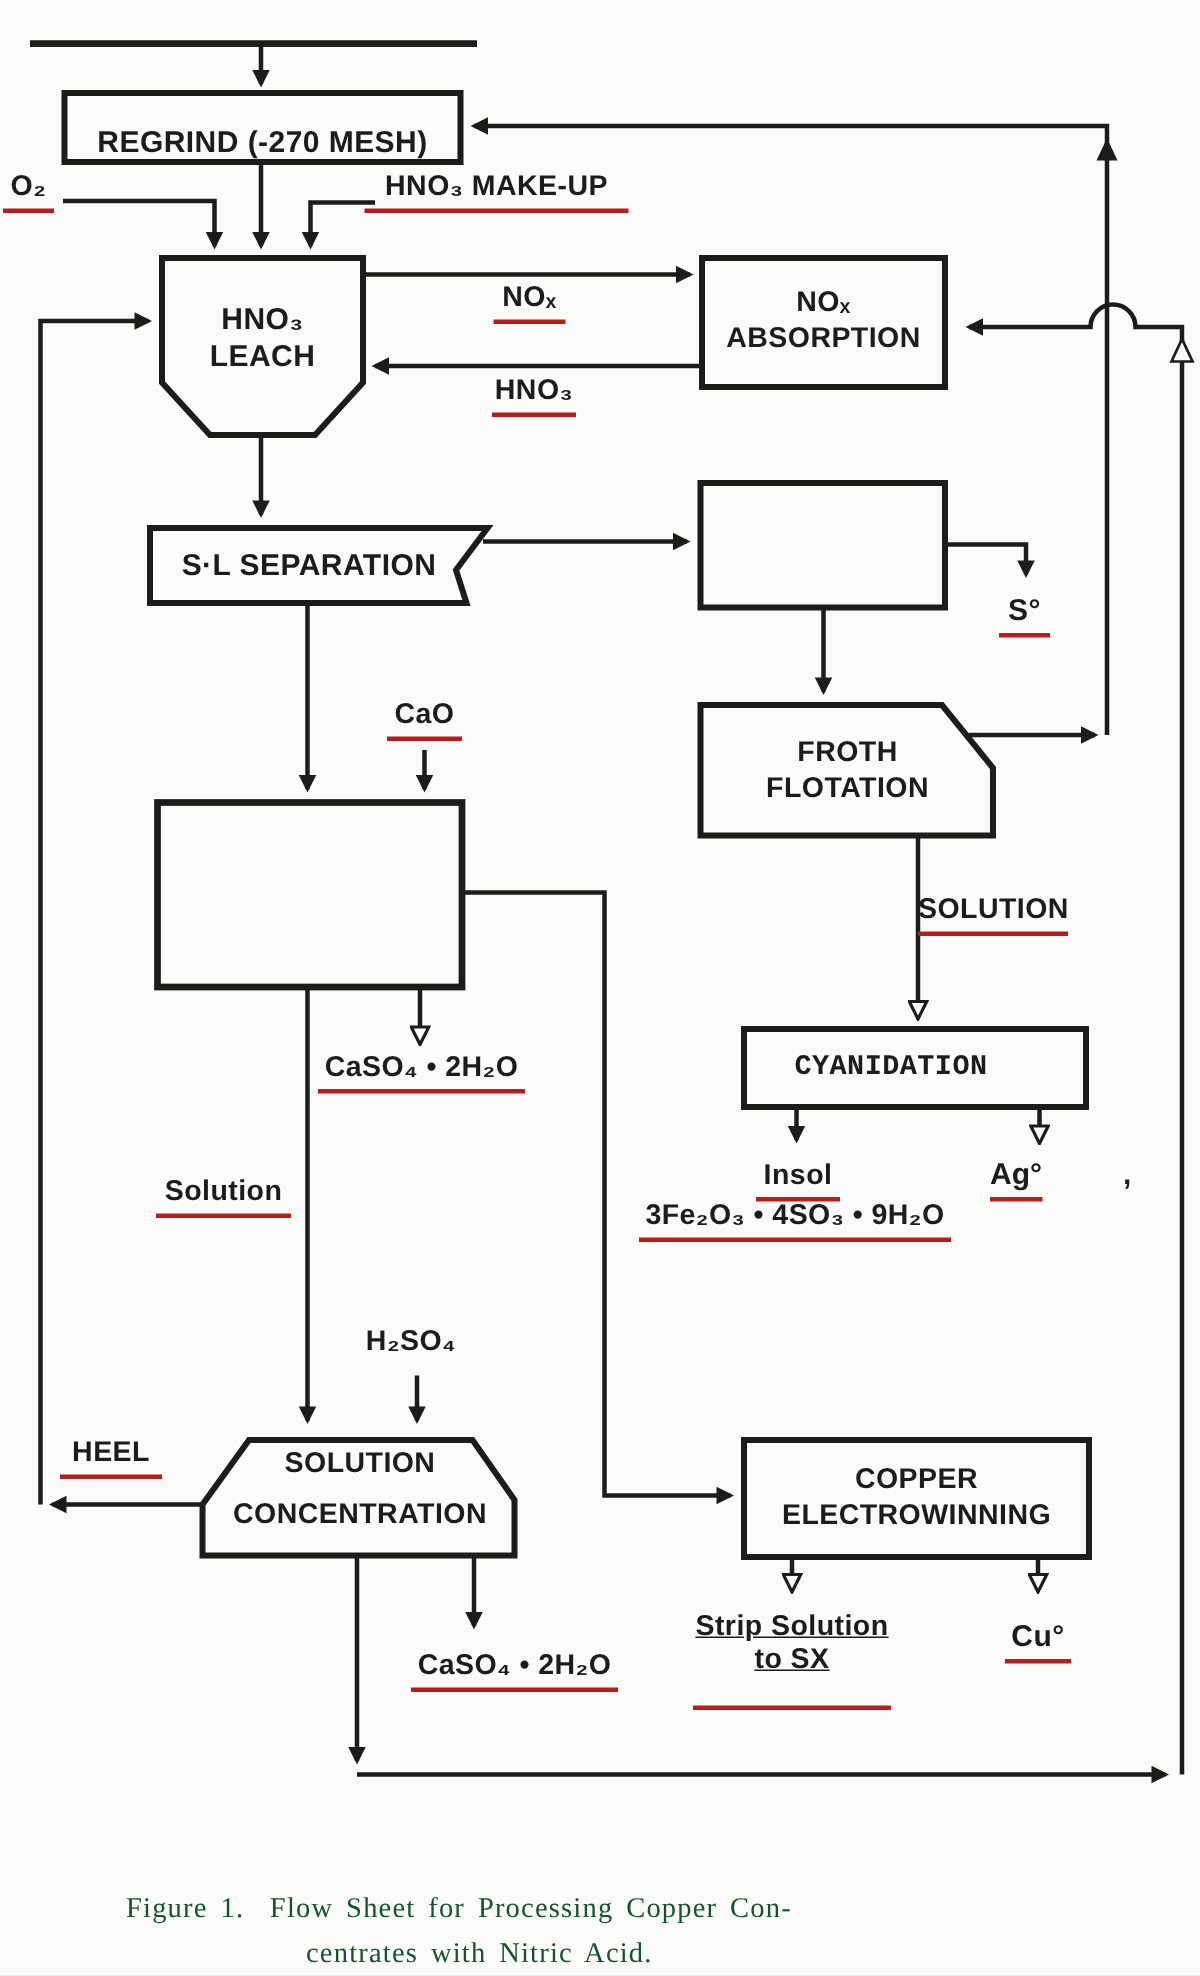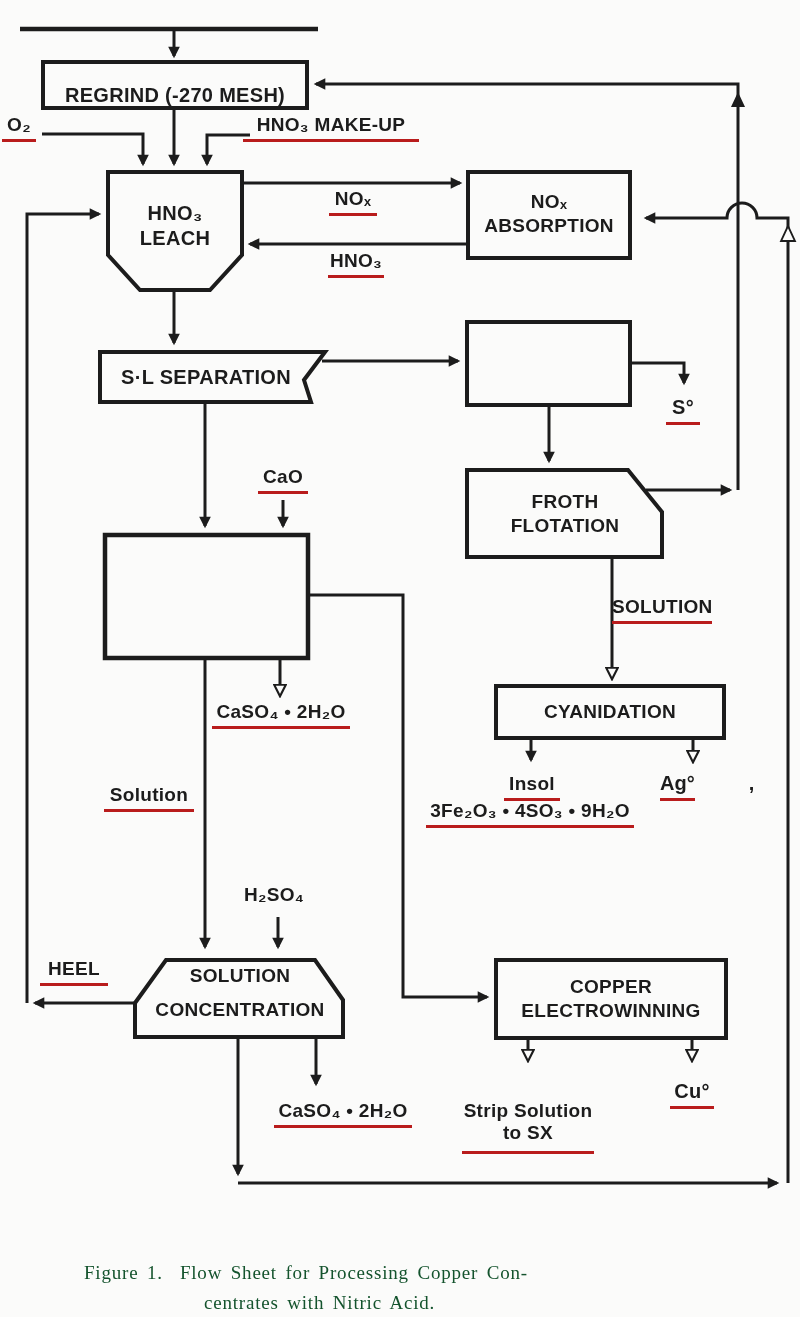--- a/index.html
+++ b/index.html
@@ -116,21 +116,21 @@
     <span>FLOTATION</span>
   </div>
 
   <div class="lbl ul" style="left:258px;top:466px;width:50px;">CaO</div>
 
 
   <div class="lbl ul" style="left:212px;top:701px;width:138px;">CaSO₄ • 2H₂O</div>
   <div class="lbl ul" style="left:104px;top:784px;width:90px;">Solution</div>
   <div class="lbl ul" style="left:612px;top:596px;width:100px;">SOLUTION</div>
 
-  <div class="boxlbl" style="left:496px;top:686px;width:228px;height:52px;">CYANIDATION</div>
+  <div class="boxlbl" style="left:480px;top:686px;width:228px;height:52px;font-family:Liberation Mono, monospace;">CYANIDATION</div>
 
   <div class="lbl ul" style="left:504px;top:773px;width:56px;">Insol</div>
   <div class="lbl ul" style="left:426px;top:800px;width:208px;">3Fe₂O₃ • 4SO₃ • 9H₂O</div>
 
   <div class="agau" style="left:656px;top:772px;">
     <span class="ul">Ag°</span>
     <span class="comma">,</span>
     <span class="ul">Au°</span>
   </div>
 
@@ -142,21 +142,21 @@
     <span>CONCENTRATION</span>
   </div>
 
   <div class="lbl ul" style="left:274px;top:1100px;width:138px;">CaSO₄ • 2H₂O</div>
 
   <div class="boxlbl" style="left:496px;top:966px;width:230px;height:66px;">
     <span>COPPER</span>
     <span>ELECTROWINNING</span>
   </div>
 
-  <div class="lbl ul" style="left:462px;top:1100px;width:132px;padding-bottom:7px;">
+  <div class="lbl ul" style="left:462px;top:1074px;width:132px;padding-bottom:19px;text-decoration:underline;">
     <div>Strip Solution</div>
     <div>to SX</div>
   </div>
 
   <div class="lbl ul big" style="left:670px;top:1080px;width:44px;">Cu°</div>
 
   <div class="caption" style="left:84px;top:1262px;">Figure 1.  Flow Sheet for Processing Copper Con-</div>
   <div class="caption" style="left:204px;top:1292px;">centrates with Nitric Acid.</div>
 
 </div>

